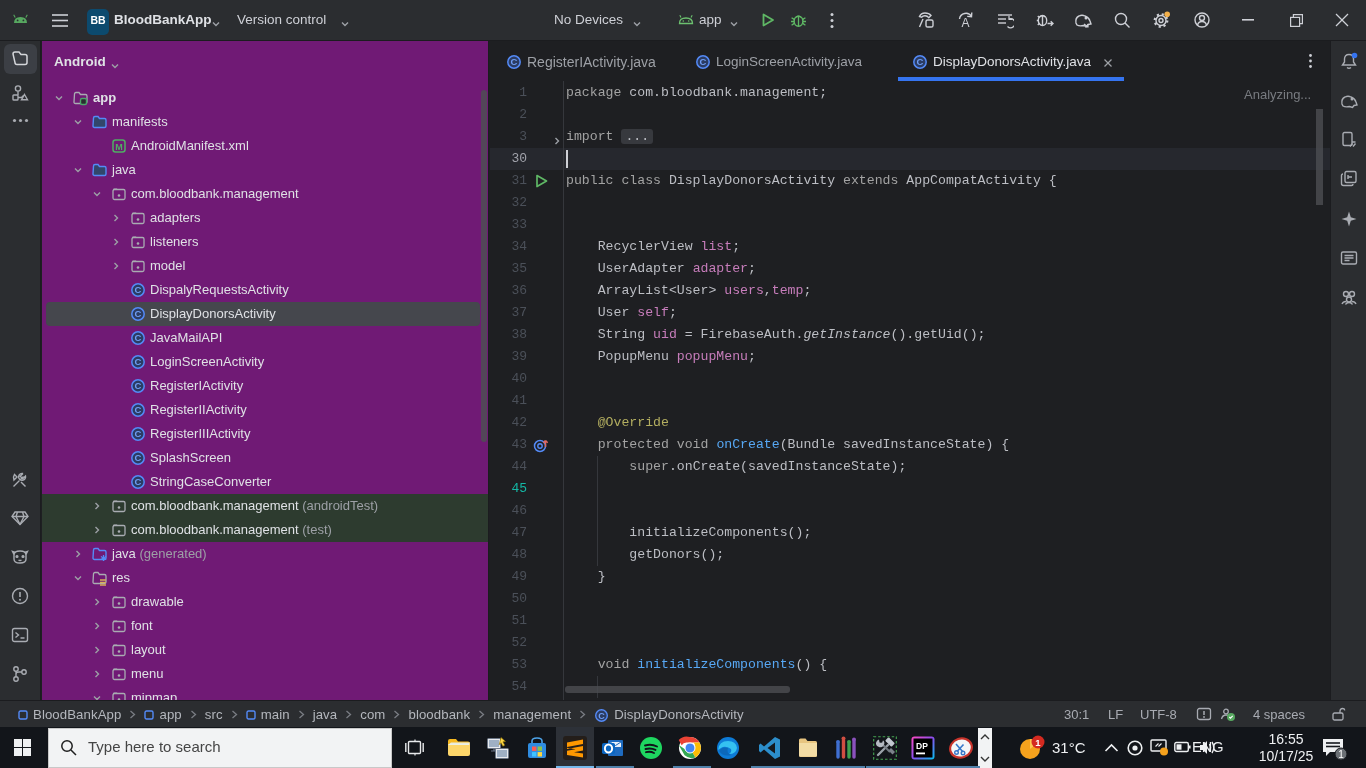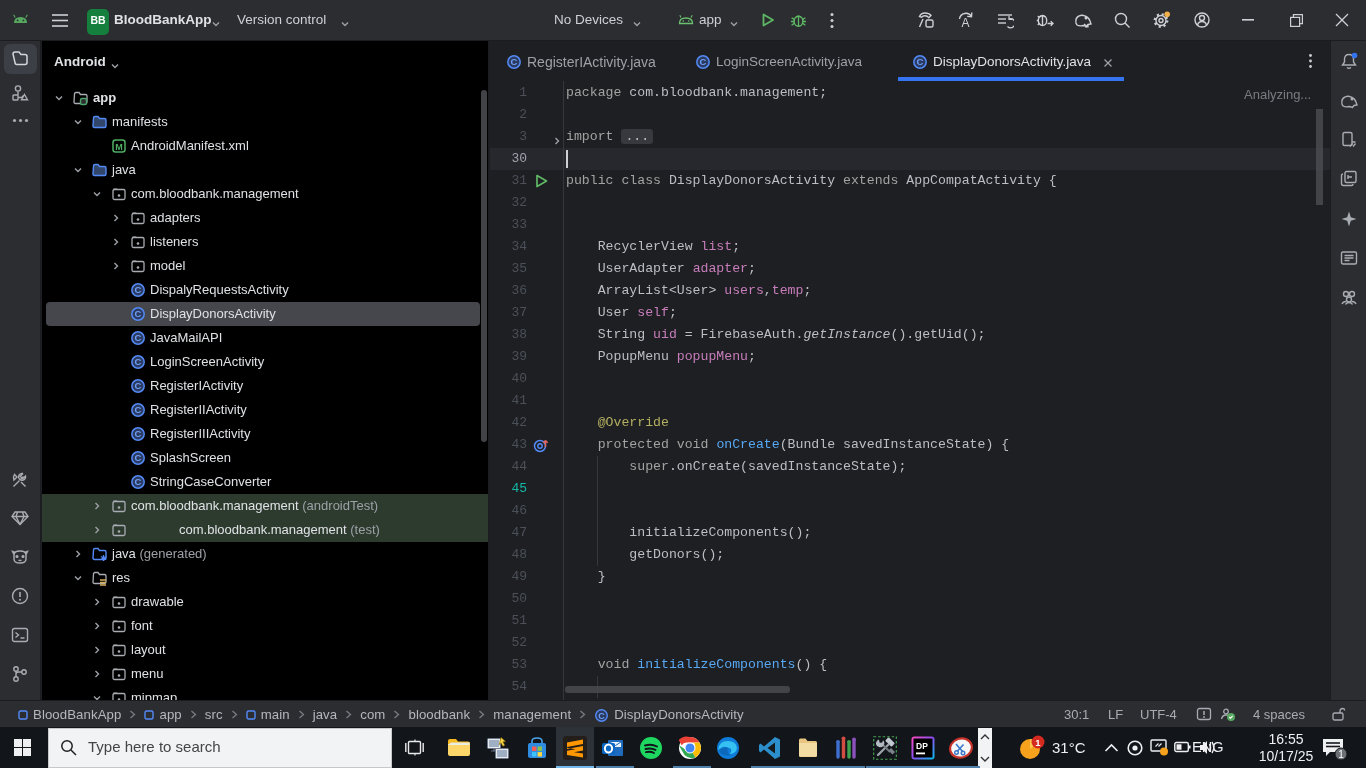--- a/index.html
+++ b/index.html
@@ -1,20 +1,20 @@
 <!DOCTYPE html>
 <html><head><meta charset="utf-8"><style>
 *{margin:0;padding:0;box-sizing:border-box}
 html,body{width:1366px;height:768px;overflow:hidden;background:#1e1f22}
 body{font-family:"Liberation Sans",sans-serif;-webkit-font-smoothing:antialiased}
 .abs{position:absolute}
 #root{position:relative;width:1366px;height:768px}
 #title{position:absolute;left:0;top:0;width:1366px;height:41px;background:#2b2d30;border-bottom:1px solid #1b1c1f}
 #lstrip{position:absolute;left:0;top:41px;width:41px;height:659px;background:#2b2d30;border-right:1px solid #1b1c1f}
-#proj{position:absolute;left:42px;top:41px;width:447px;height:659px;background:#000000;border-right:1px solid #1b1c1f;overflow:hidden}
+#proj{position:absolute;left:42px;top:41px;width:447px;height:659px;background:#701a75;border-right:1px solid #1b1c1f;overflow:hidden}
 #edit{position:absolute;left:490px;top:41px;width:840px;height:659px;background:#1e1f22;overflow:hidden}
 #rstrip{position:absolute;left:1330px;top:41px;width:36px;height:659px;background:#2b2d30;border-left:1px solid #1b1c1f}
 #status{position:absolute;left:0;top:700px;width:1366px;height:27px;background:#2b2d30;border-top:1px solid #1b1c1f}
 #task{position:absolute;left:0;top:727px;width:1366px;height:41px;background:#12151a}
 .trow{position:absolute;left:0;width:447px;height:24px;font-size:13px;color:#dfe1e5;white-space:nowrap}
 .trow .lbl{position:absolute;top:4px}
 .trow .chv{position:absolute;top:7px}
 .trow span svg,.chv svg{display:block}
 .code{font-family:"Liberation Mono",monospace;font-size:13.2px;line-height:22px;white-space:pre;color:#bcbec4}
 .gut{position:absolute;left:470px;width:57px;text-align:right;font-family:"Liberation Mono",monospace;font-size:13px;color:#4b5059}
@@ -28,21 +28,21 @@
         <circle cx="5.6" cy="7.4" r="0.9" fill="#2b2d30"></circle>
         <circle cx="11.4" cy="7.4" r="0.9" fill="#2b2d30"></circle>
       </svg>
 <svg class="abs" style="left:51px;top:13px" width="18" height="15" viewBox="0 0 18 15">
         <g stroke="#ced0d6" stroke-width="1.6">
           <line x1="1" y1="2" x2="17" y2="2"></line>
           <line x1="1" y1="7.5" x2="17" y2="7.5"></line>
           <line x1="1" y1="13" x2="17" y2="13"></line>
         </g>
       </svg>
-<div class="abs" style="left:87px;top:9px;width:22px;height:26px;border-radius:5px;background:#15803d;color:#fff;font-size:10.5px;font-weight:bold;text-align:center;line-height:22px">BB</div>
+<div class="abs" style="left:87px;top:9px;width:22px;height:26px;border-radius:5px;background:#0c4a6e;color:#fff;font-size:10.5px;font-weight:bold;text-align:center;line-height:22px">BB</div>
 <div class="abs" style="left:114px;top:12px;font-size:13.5px;font-weight:600;color:#dfe1e5">BloodBankApp</div>
 <span class="abs" style="left:211px;top:15px"><svg class="" width="10" height="10" viewBox="0 0 10 10">
           <polyline points="2,3.5 5,6.5 8,3.5" fill="none" stroke="#9da0a6" stroke-width="1.4"></polyline>
         </svg></span>
 <div class="abs" style="left:237px;top:12px;font-size:13.5px;color:#ced0d6">Version control</div>
 <span class="abs" style="left:340px;top:15px"><svg class="" width="10" height="10" viewBox="0 0 10 10">
           <polyline points="2,3.5 5,6.5 8,3.5" fill="none" stroke="#9da0a6" stroke-width="1.4"></polyline>
         </svg></span>
 <div class="abs" style="left:554px;top:12px;font-size:13.5px;color:#ced0d6">No Devices</div>
 <span class="abs" style="left:632px;top:15px"><svg class="" width="10" height="10" viewBox="0 0 10 10">
@@ -413,21 +413,21 @@
             <polyline points="3.5,2 6.5,5 3.5,8" fill="none" stroke="#9da0a6" stroke-width="1.4"></polyline>
           </svg>
         </span>
         <span style="left:69px;position:absolute;top:4px">
           <svg class="" width="16" height="16" viewBox="0 0 16 16">
             <rect x="2" y="3.5" width="12" height="10" rx="1.5" fill="none" stroke="#a9acb2" stroke-width="1.3"></rect>
             <path d="M2 3.5 q0-1 1-1 h3 l1.2 1.6 h-5.2z" fill="#a9acb2"></path>
             <circle cx="8" cy="9.5" r="1.3" fill="#a9acb2"></circle>
           </svg>
         </span>
-        <span class="lbl" style="left:89px;margin-left:48px;">com.bloodbank.management<span style="color:#9da0a6"> (test)</span></span>
+        <span class="lbl" style="left:89px;">com.bloodbank.management<span style="color:#9da0a6"> (test)</span></span>
       </div>
 <div class="trow" style="top:501px">
         <span class="chv" style="left:31px">
           <svg class="" width="10" height="10" viewBox="0 0 10 10">
             <polyline points="3.5,2 6.5,5 3.5,8" fill="none" stroke="#9da0a6" stroke-width="1.4"></polyline>
           </svg>
         </span>
         <span style="left:50px;position:absolute;top:4px">
           <svg class="" width="16" height="16" viewBox="0 0 16 16">
             <path d="M1.5 4 q0-1.5 1.5-1.5 h3 l1.5 2 h5 q1.5 0 1.5 1.5 v6 q0 1.5 -1.5 1.5 h-10 q-1.5 0 -1.5-1.5 z" fill="none" stroke="#548af7" stroke-width="1.4"></path>
@@ -726,21 +726,21 @@
             <polyline points="1.5,1 5.5,4.5 1.5,8" fill="none" stroke="#7a7d83" stroke-width="1.3"></polyline>
           </svg>
         </span>
         <span style="display:inline-flex;align-items:center"><span style="margin-right:5px;position:relative;top:3px"><svg class="" width="15" height="15" viewBox="0 0 15 15">
               <circle cx="7.5" cy="7.5" r="5.8" fill="#2b3c63" stroke="#548af7" stroke-width="1.4"></circle>
               <text x="7.5" y="10.8" text-anchor="middle" fill="#6f9ef5" font-size="9" font-weight="bold" font-family="Liberation Sans">C</text>
             </svg></span>DisplayDonorsActivity</span>
       </div>
 <div class="abs" style="left:1064px;top:6px;font-size:13px;color:#a8abb2">30:1</div>
 <div class="abs" style="left:1108px;top:6px;font-size:13px;color:#a8abb2">LF</div>
-<div class="abs" style="left:1140px;top:6px;font-size:13px;color:#a8abb2">UTF-4</div>
+<div class="abs" style="left:1140px;top:6px;font-size:13px;color:#a8abb2">UTF-8</div>
 <svg class="abs" style="left:1196px;top:5px" width="16" height="16" viewBox="0 0 16 16">
         <rect x="1.5" y="2.5" width="13" height="11" rx="2" fill="none" stroke="#a8abb2" stroke-width="1.3"></rect>
         <line x1="8" y1="5" x2="8" y2="9" stroke="#a8abb2" stroke-width="1.5"></line>
         <circle cx="8" cy="11" r="0.9" fill="#a8abb2"></circle>
       </svg>
 <svg class="abs" style="left:1219px;top:5px" width="17" height="16" viewBox="0 0 17 16">
         <circle cx="7" cy="5.5" r="2.3" fill="none" stroke="#a8abb2" stroke-width="1.3"></circle>
         <path d="M2.5 13 q1-4 4.5-4 q2 0 3 1" fill="none" stroke="#a8abb2" stroke-width="1.3"></path>
         <circle cx="12" cy="11" r="4" fill="#57a860"></circle>
         <path d="M10.3 11 l1.2 1.2 l2.2-2.4" stroke="#fff" stroke-width="1.1" fill="none"></path>

